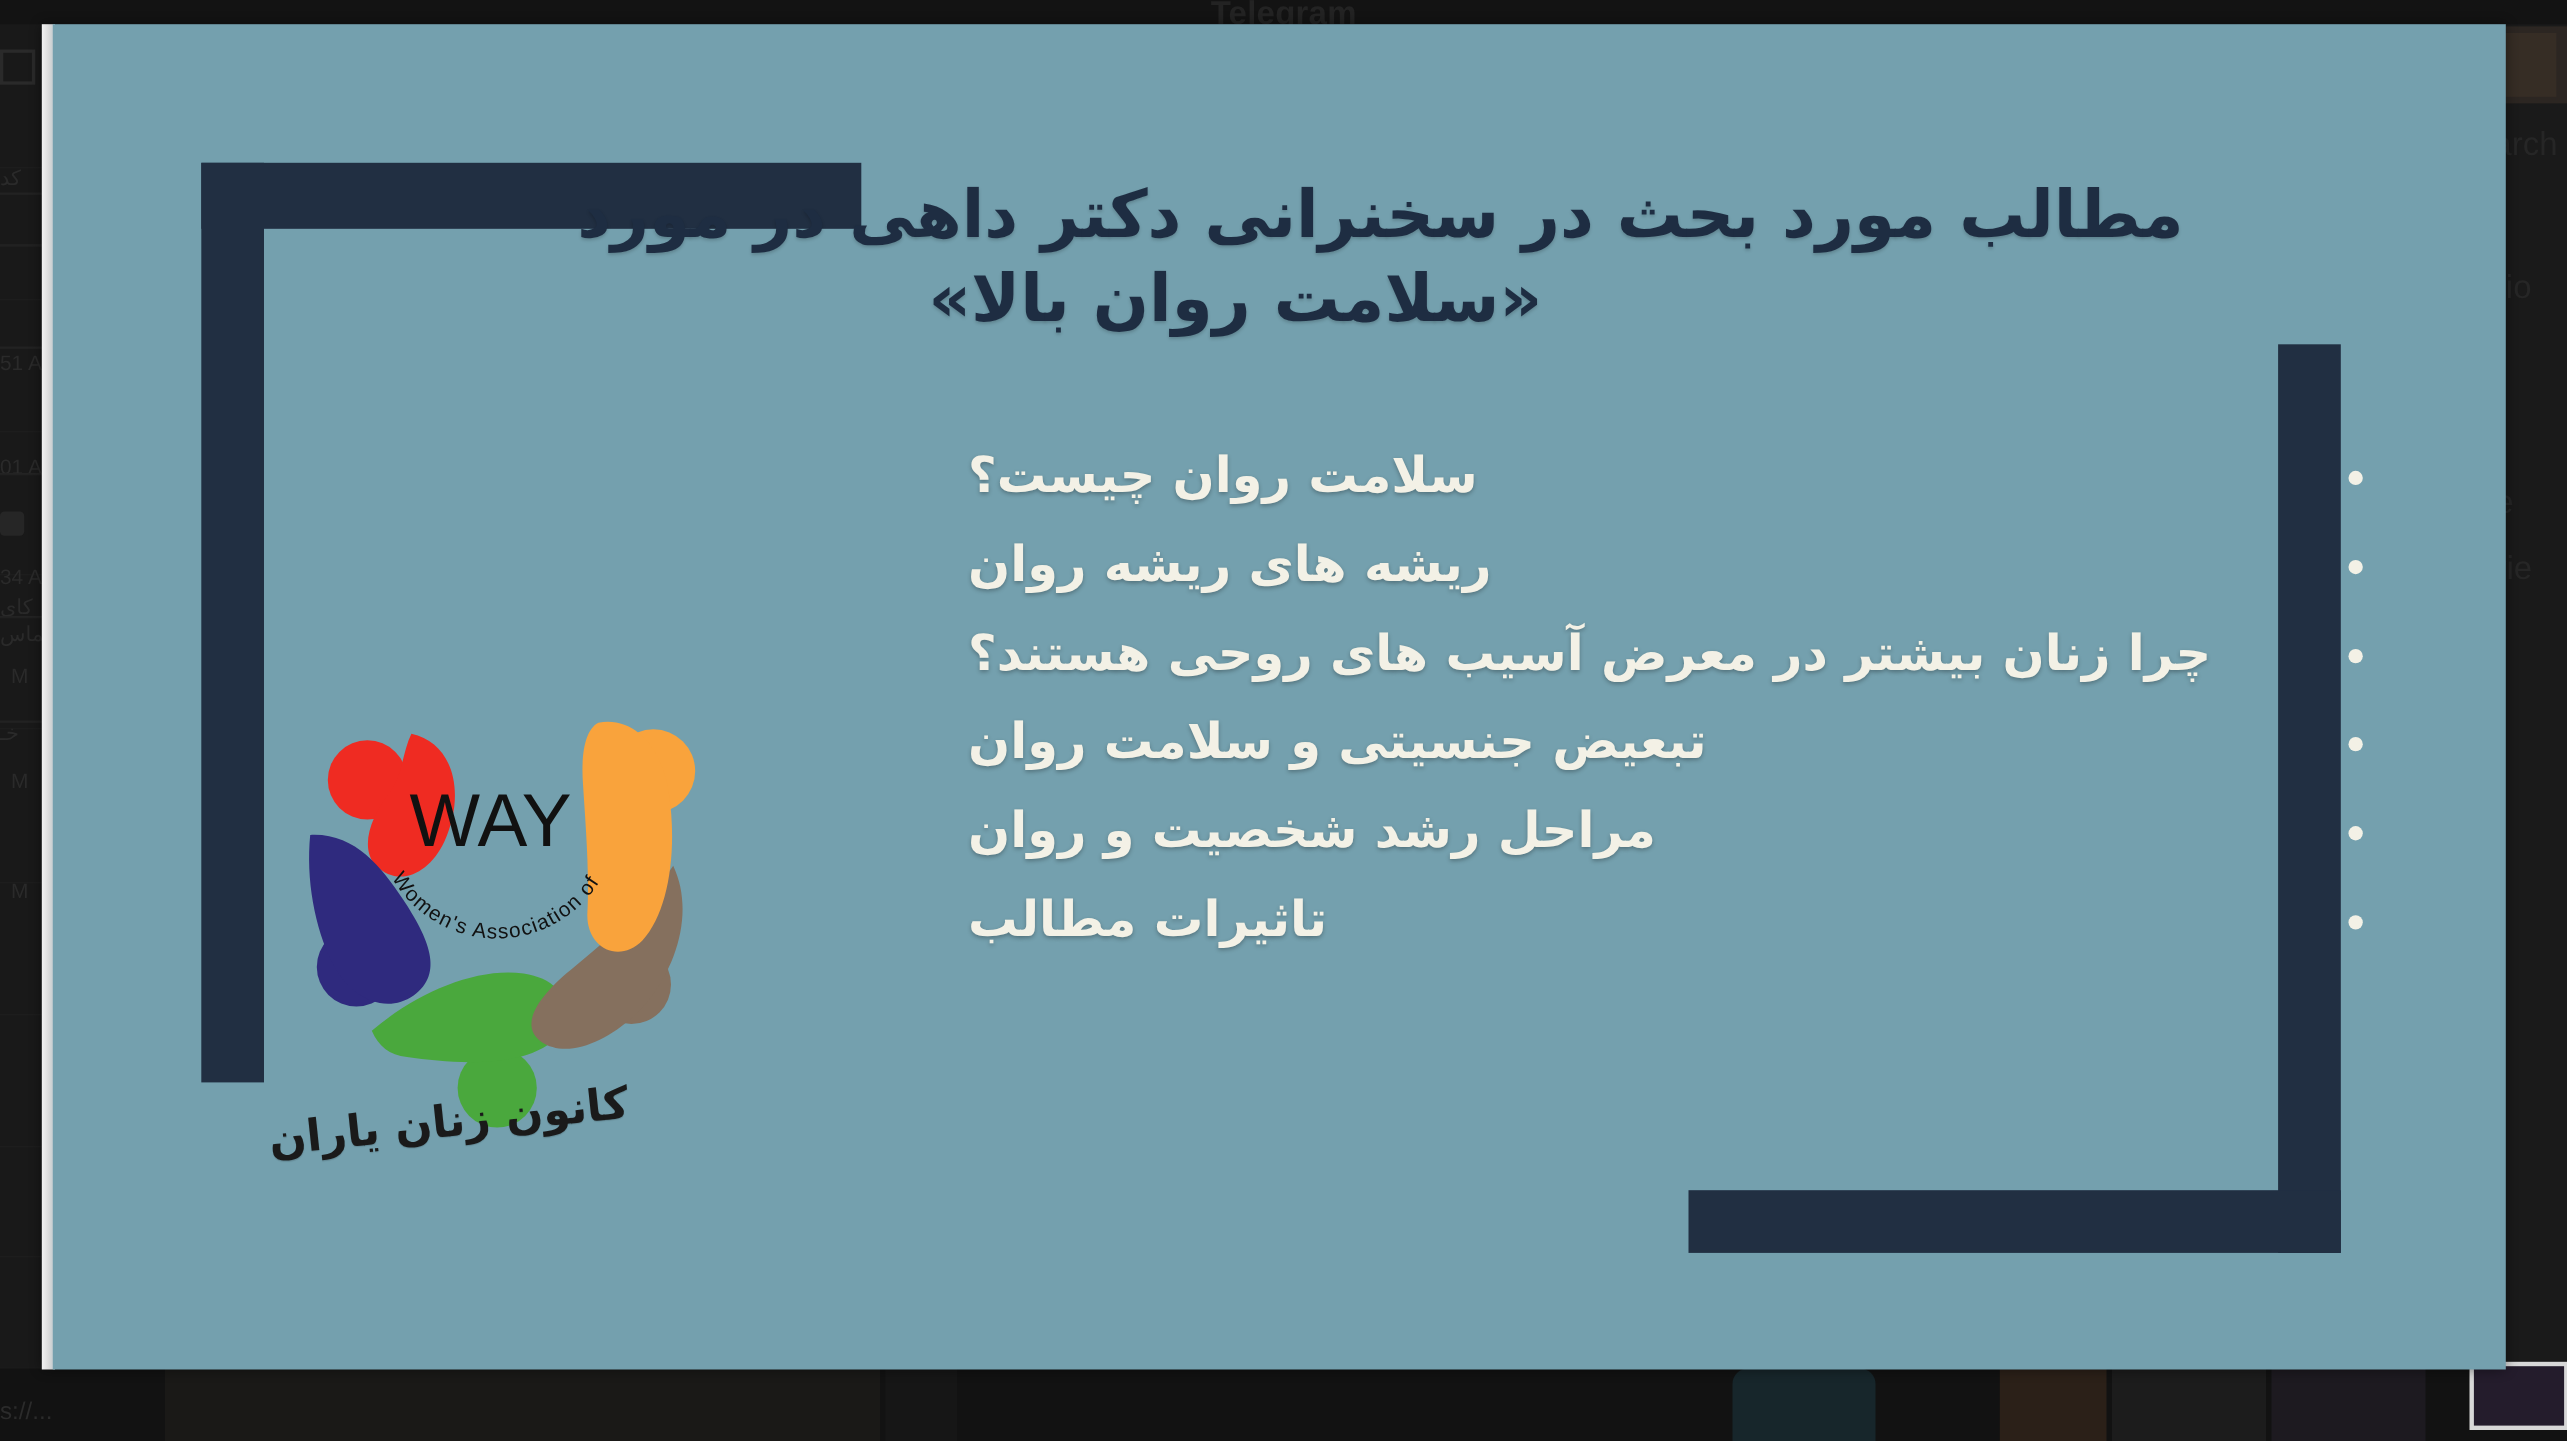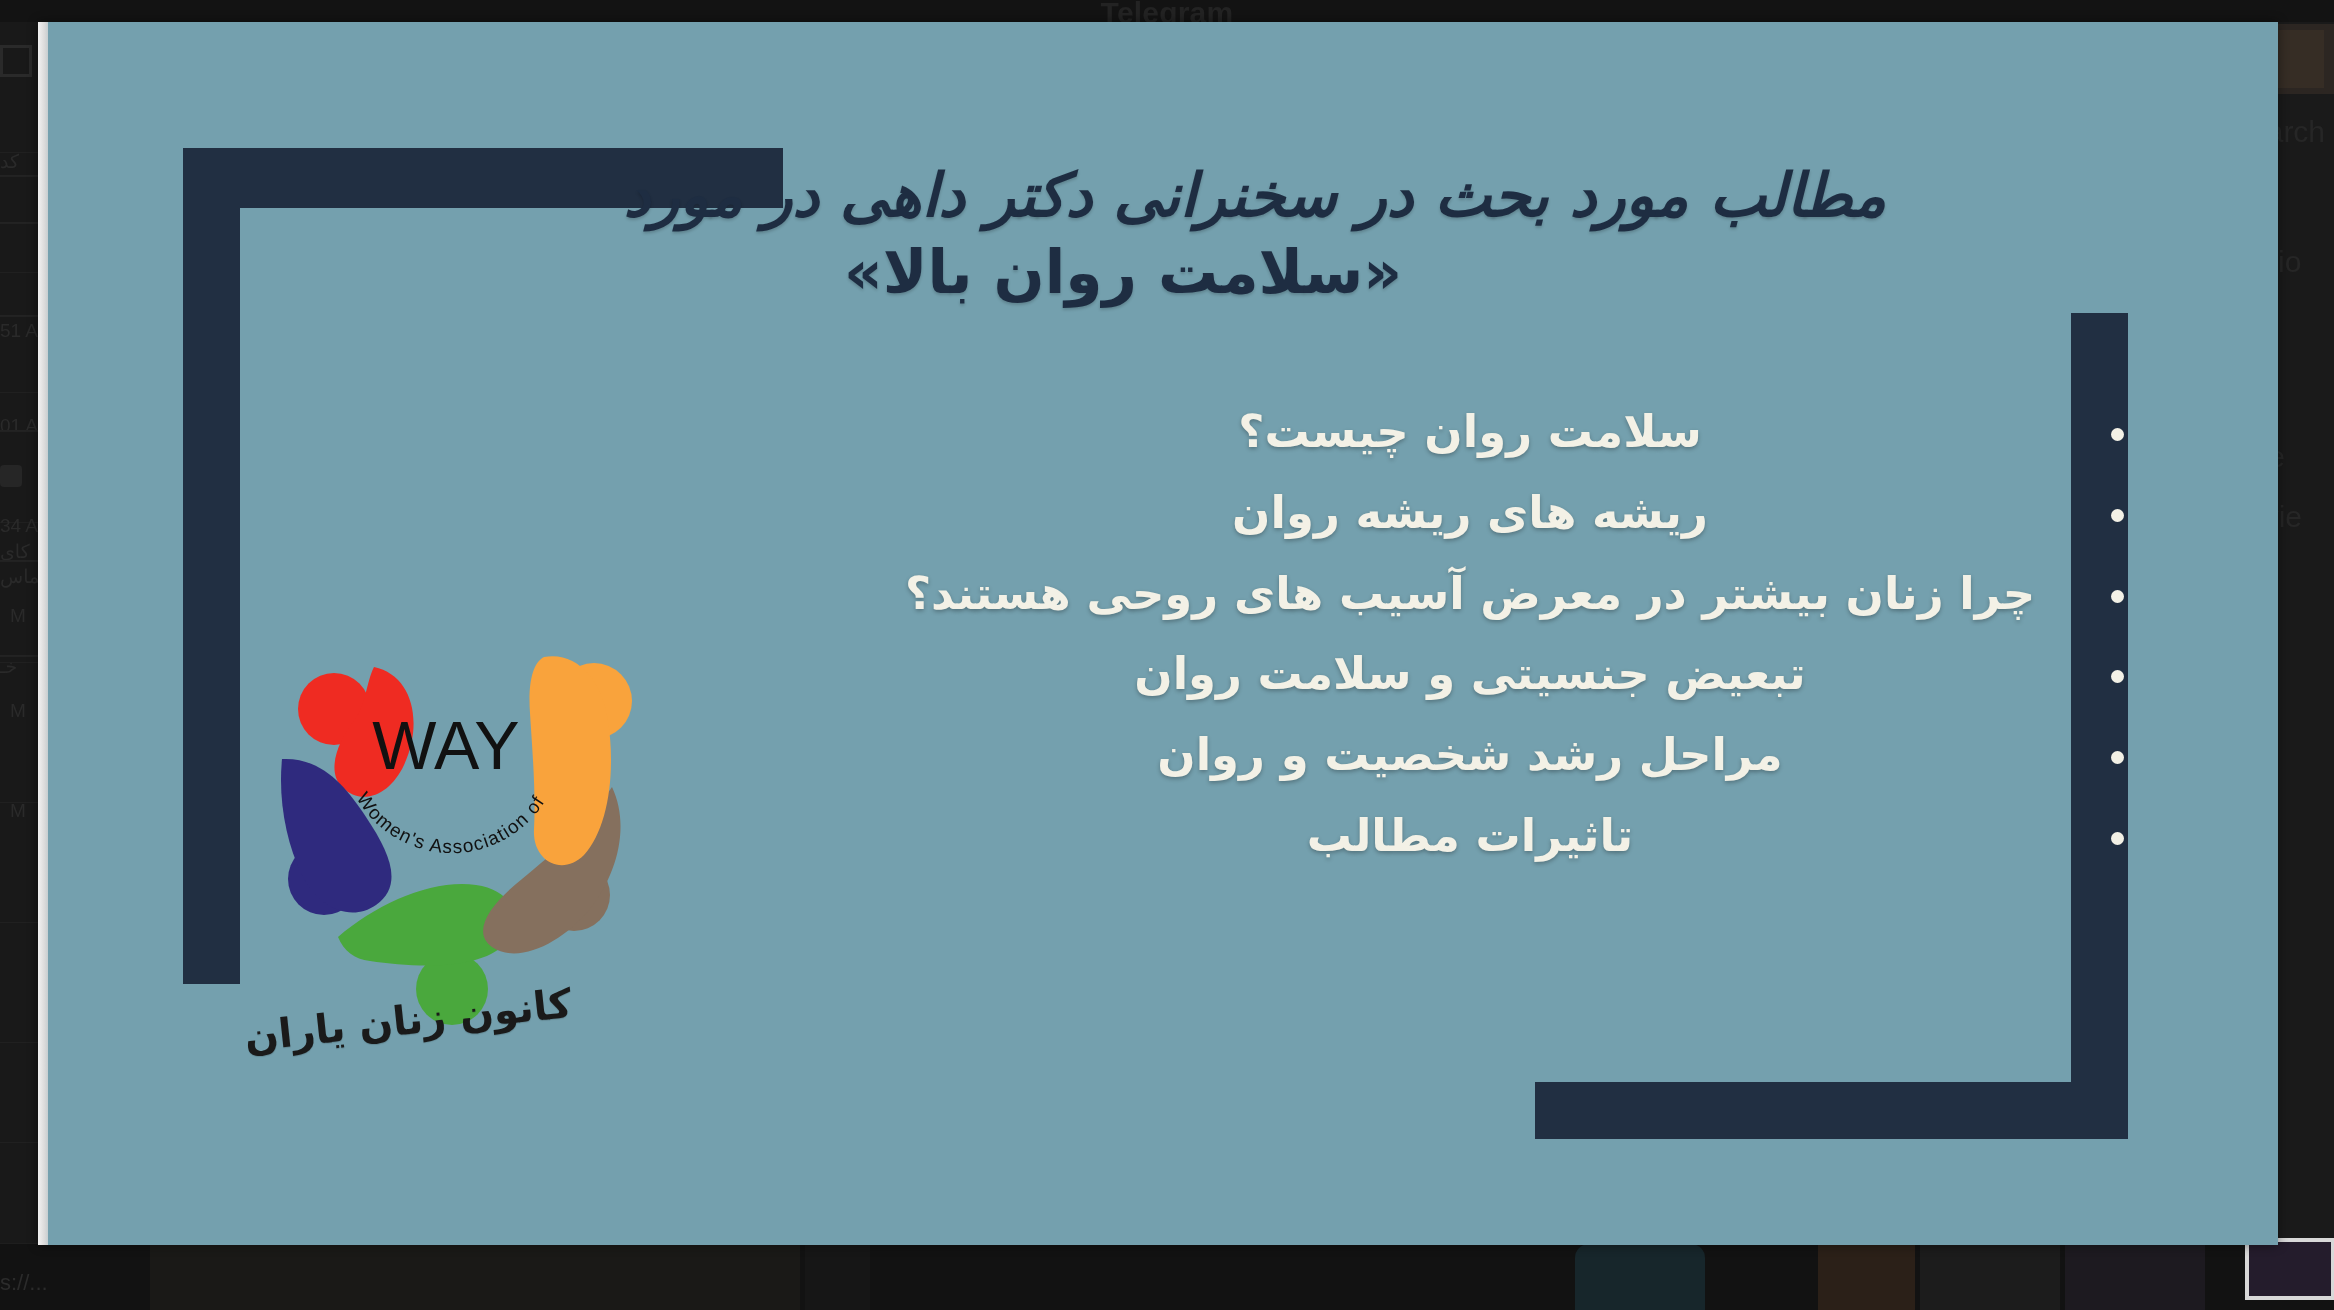--- a/index.html
+++ b/index.html
@@ -52,26 +52,26 @@
   #br-br-v{left:2023px;top:291px;width:57px;height:826px;}
   #br-br-h{left:1487px;top:1060px;width:593px;height:57px;}
 
   
   #title{position:absolute;top:135px;left:0;width:2230px;
          direction:rtl;text-align:center;color:#1e2d42;
          font-family:"DejaVu Sans","Liberation Sans",sans-serif;
          font-weight:bold;font-size:60px;line-height:1.28;
          text-shadow:0 2px 3px rgba(0,0,0,.18);}
   #title .t-line{display:block;}
-  #title .t-line.l1{padding-right:76px;padding-left:260px;font-style:italic;}
+  #title .t-line.l1{padding-right:76px;padding-left:260px;}
   #title .t-line.l2{padding-right:80px;}
 
   
-  #bullets{position:absolute;top:380px;right:142px;width:1280px;
-           direction:rtl;text-align:center;list-style:none;margin:0;padding:0;}
+  #bullets{position:absolute;top:380px;right:118px;width:1280px;
+           direction:rtl;text-align:left;list-style:none;margin:0;padding:0;}
   #bullets li{position:relative;color:#f3f1e6;font-weight:bold;
       font-family:"DejaVu Sans","Liberation Sans",sans-serif;
       font-size:45px;line-height:1.35;margin-bottom:20px;padding-right:52px;
       text-shadow:0 2px 4px rgba(0,0,0,.28);}
   #bullets li:before{content:"";position:absolute;right:12px;top:26px;
       width:13px;height:13px;border-radius:50%;background:#f3f1e6;}
 
   
   #logo{position:absolute;left:178px;top:595px;width:440px;height:440px;}
   #logo svg{width:100%;height:100%;display:block;}

